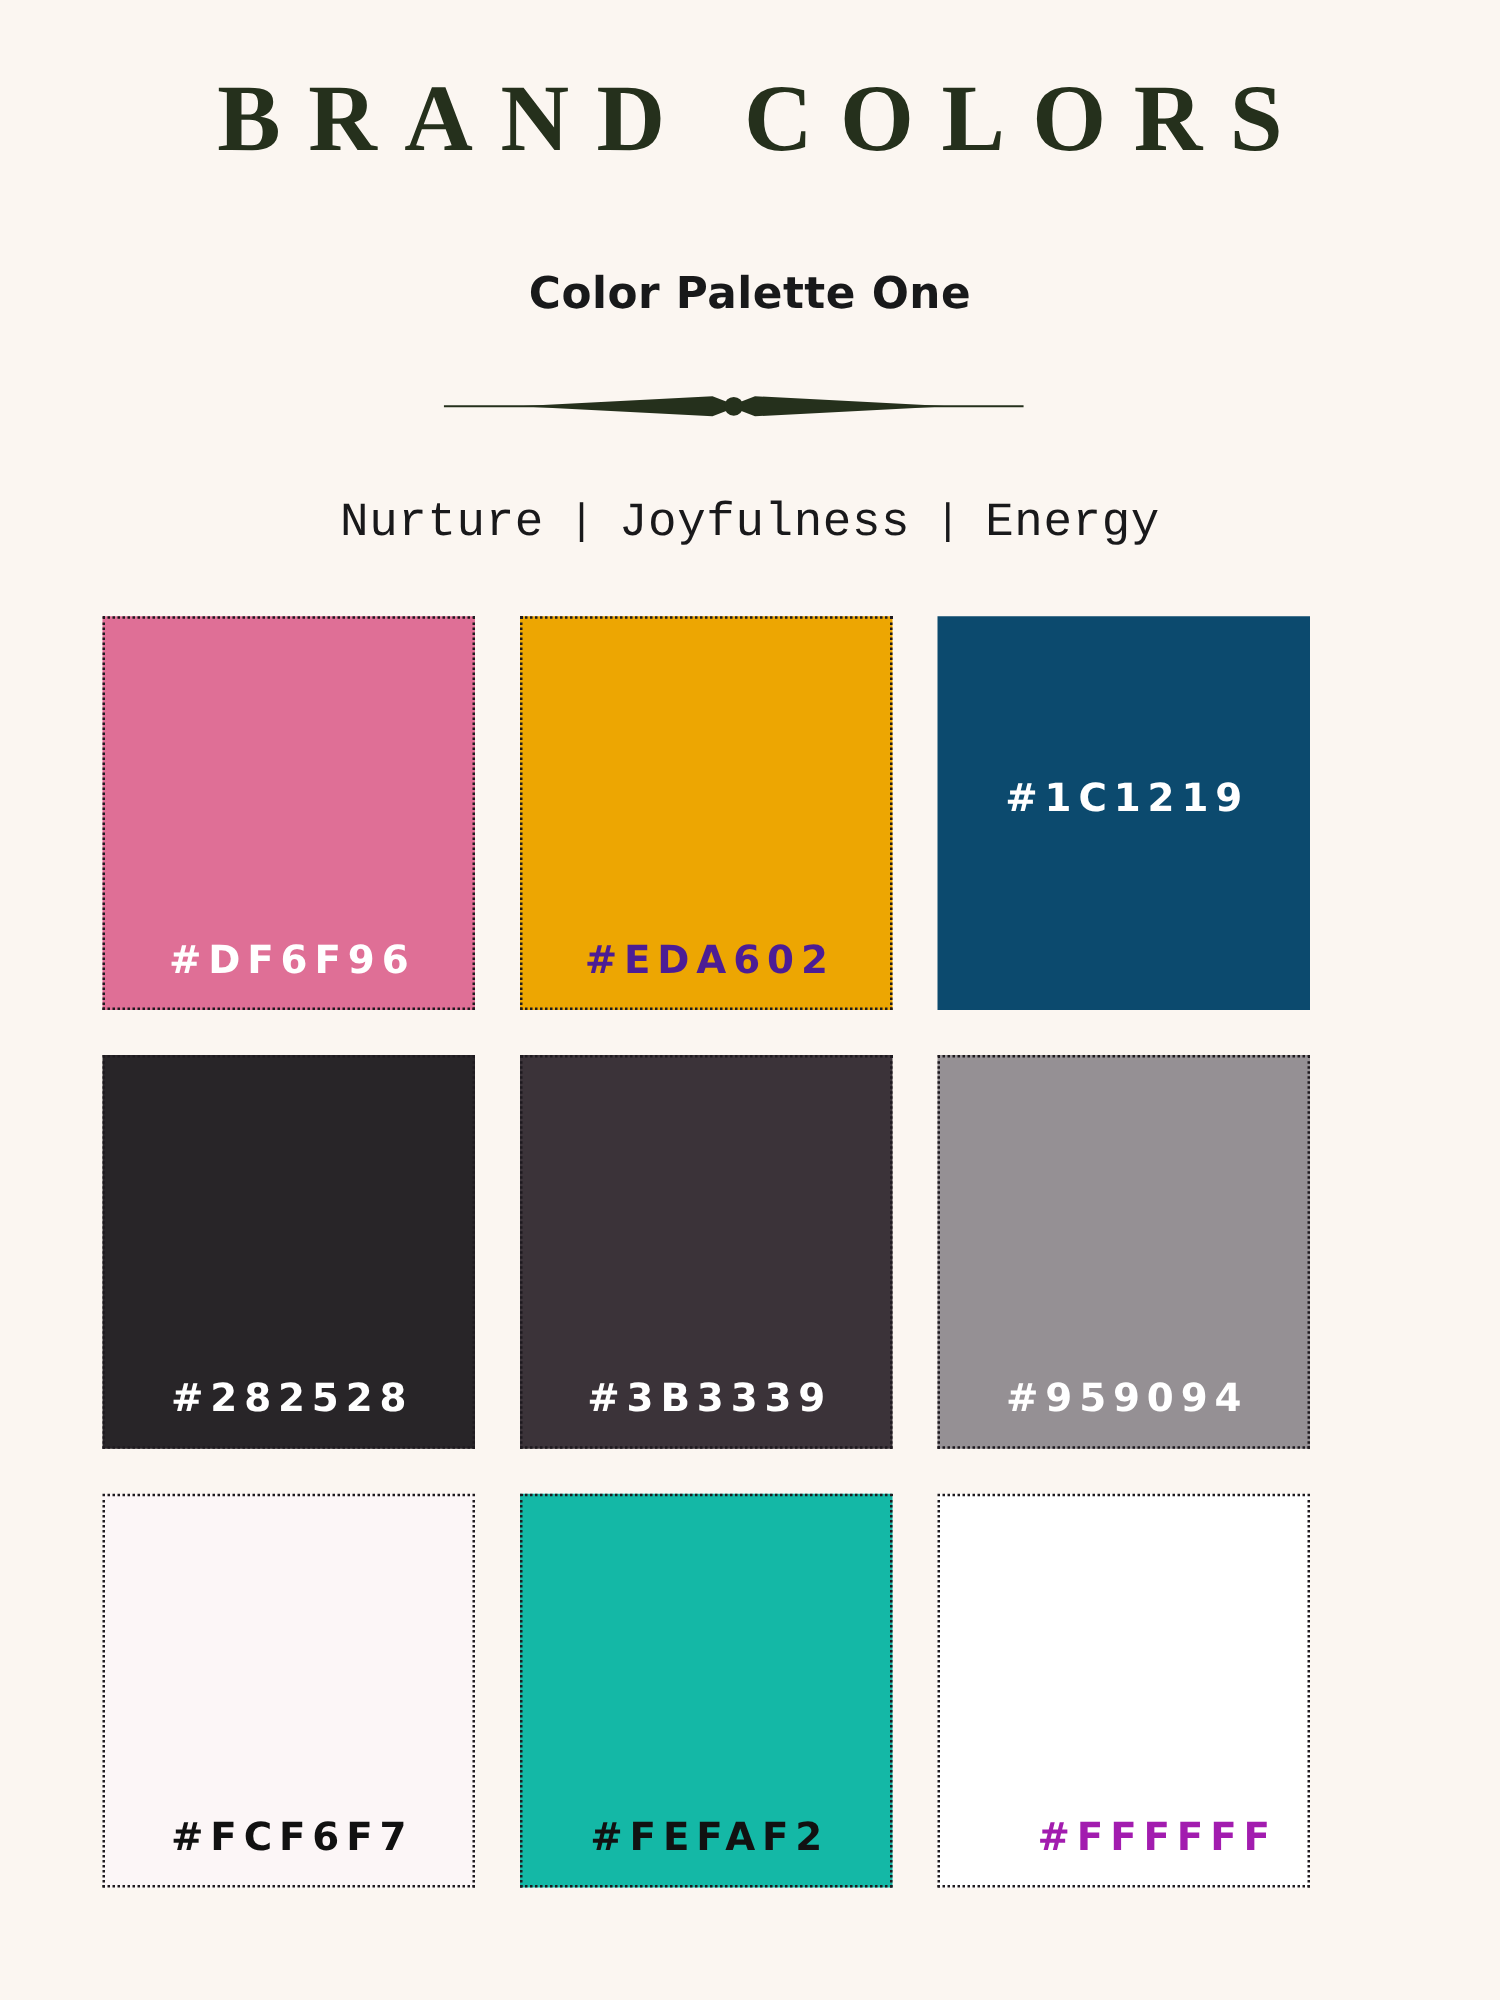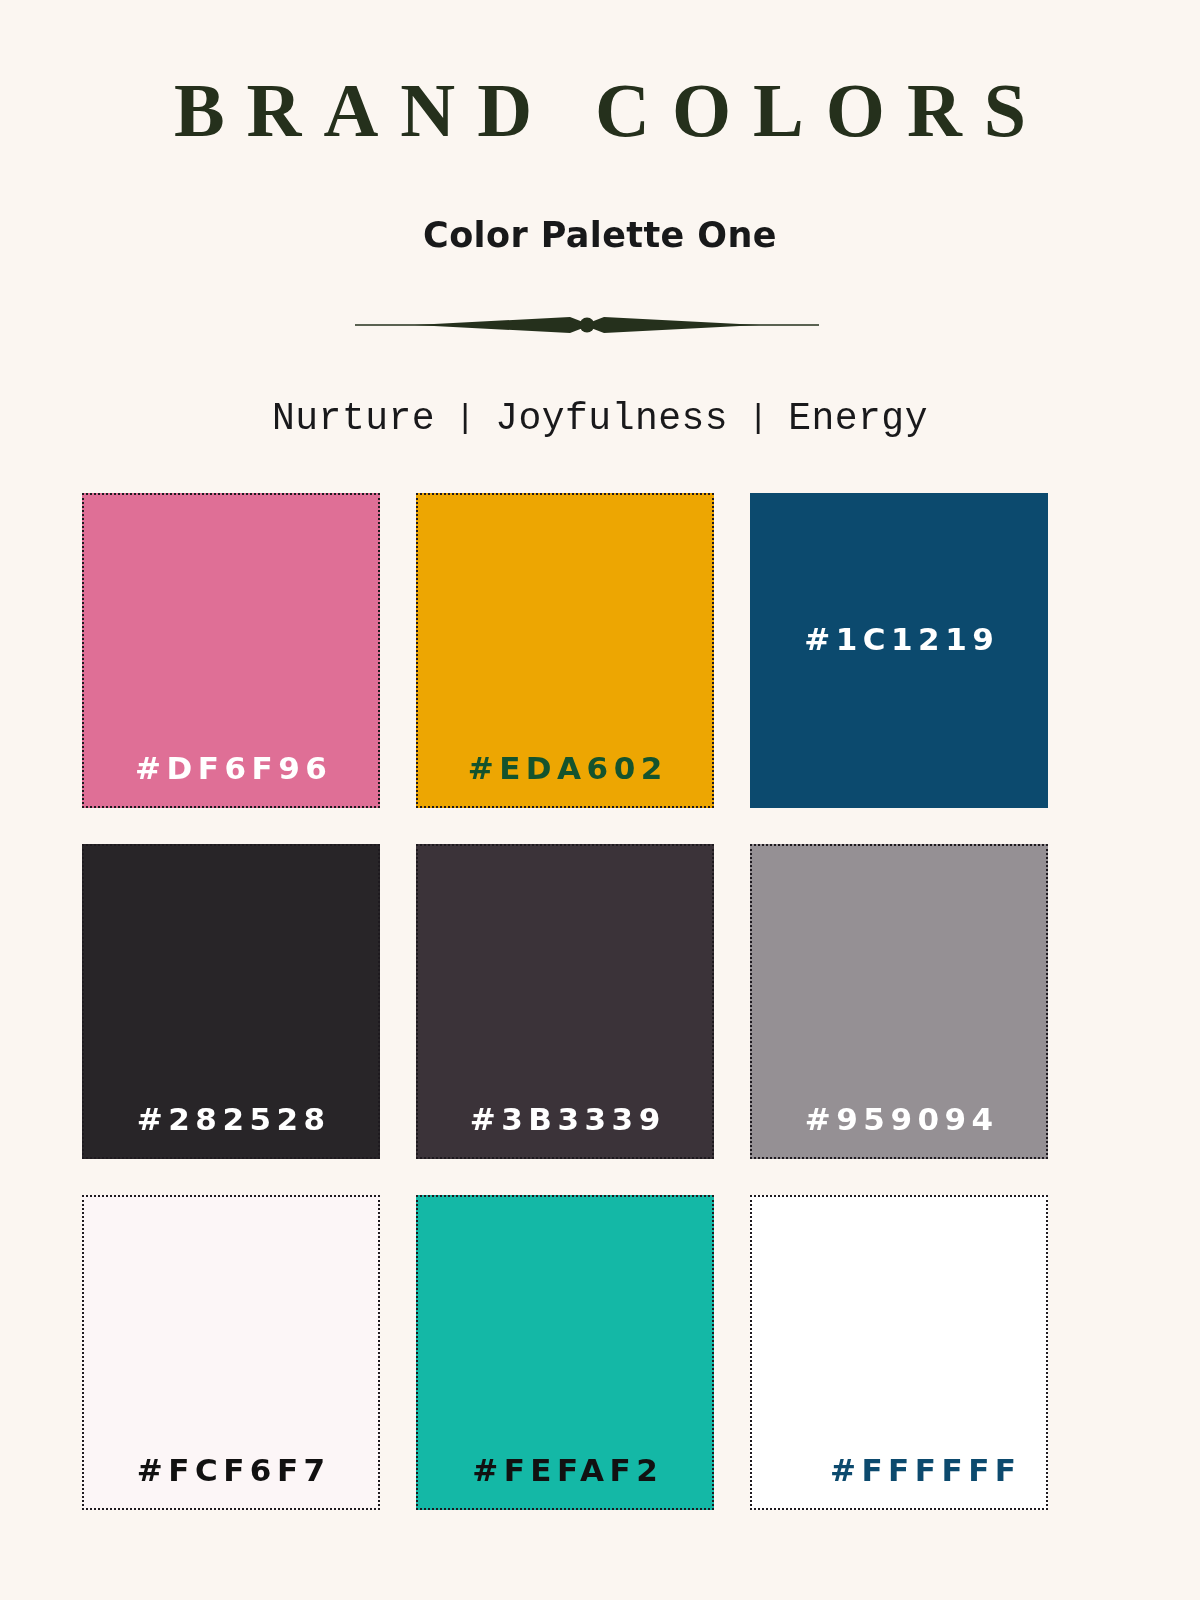--- a/index.html
+++ b/index.html
@@ -19,21 +19,21 @@
   .poster {
     position: relative;
     width: 1200px;
     height: 1600px;
     background: #FBF6F1;
   }
 
   
   .title {
     position: absolute;
-    top: 72px;
+    top: 57px;
     left: 0;
     width: 1200px;
     text-align: center;
     font-family: "Liberation Serif", serif;
     font-size: 76px;
     font-weight: 700;
     letter-spacing: 22px;
     text-indent: 22px;
     color: #25301C;
     line-height: 1;
@@ -149,38 +149,38 @@
     <span class="kw">Joyfulness</span>
     <span class="sep">|</span>
     <span class="kw">Energy</span>
   </div>
 
   <div class="grid" id="swatch-grid">
       <div class="swatch" style="background: rgb(223, 111, 150); border-color: rgb(30, 26, 31);">
         <span class="swatch-label" style="color: rgb(255, 255, 255);">#DF6F96</span>
       </div>
       <div class="swatch" style="background: rgb(237, 166, 2); border-color: rgb(30, 26, 31);">
-        <span class="swatch-label" style="color: #14532d;">#EDA602</span>
+        <span class="swatch-label" style="color: #4c1d95;">#EDA602</span>
       </div>
       <div class="swatch no-border" style="background: #0c4a6e; align-items: center;">
         <span class="swatch-label" style="color: rgb(255, 255, 255);">#1C1219</span>
       </div>
       <div class="swatch" style="background: rgb(40, 37, 40); border-color: rgb(30, 26, 31);">
         <span class="swatch-label" style="color: rgb(255, 255, 255);">#282528</span>
       </div>
       <div class="swatch" style="background: rgb(59, 51, 57); border-color: rgb(30, 26, 31);">
         <span class="swatch-label" style="color: rgb(255, 255, 255);">#3B3339</span>
       </div>
       <div class="swatch" style="background: rgb(149, 144, 148); border-color: rgb(30, 26, 31);">
         <span class="swatch-label" style="color: rgb(255, 255, 255);">#959094</span>
       </div>
       <div class="swatch" style="background: rgb(252, 246, 247); border-color: rgb(30, 26, 31);">
         <span class="swatch-label" style="color: rgb(17, 17, 17);">#FCF6F7</span>
       </div>
       <div class="swatch" style="background: #14b8a6; border-color: rgb(30, 26, 31);">
         <span class="swatch-label" style="color: rgb(17, 17, 17);">#FEFAF2</span>
       </div>
       <div class="swatch" style="background: rgb(255, 255, 255); border-color: rgb(30, 26, 31);">
-        <span class="swatch-label" style="color: #0c4a6e; margin-left: 48px;">#FFFFFF</span>
+        <span class="swatch-label" style="color: #a21caf; margin-left: 48px;">#FFFFFF</span>
       </div>
     </div>
 
 </div>
 
 </body></html>

